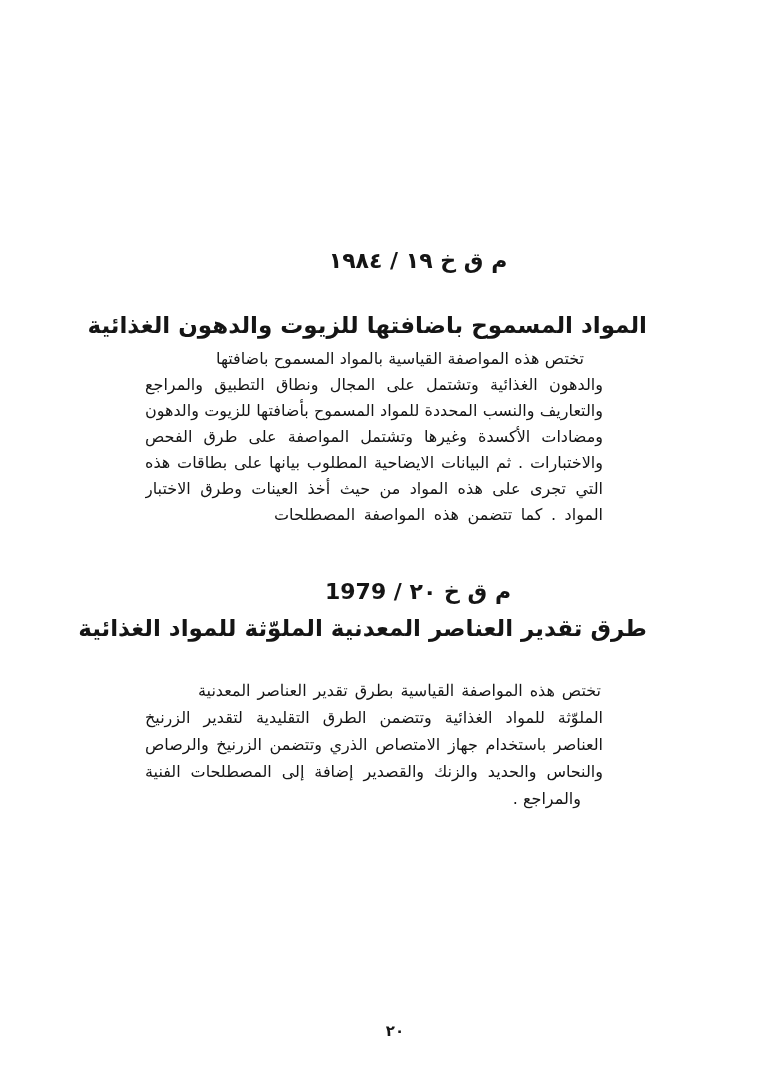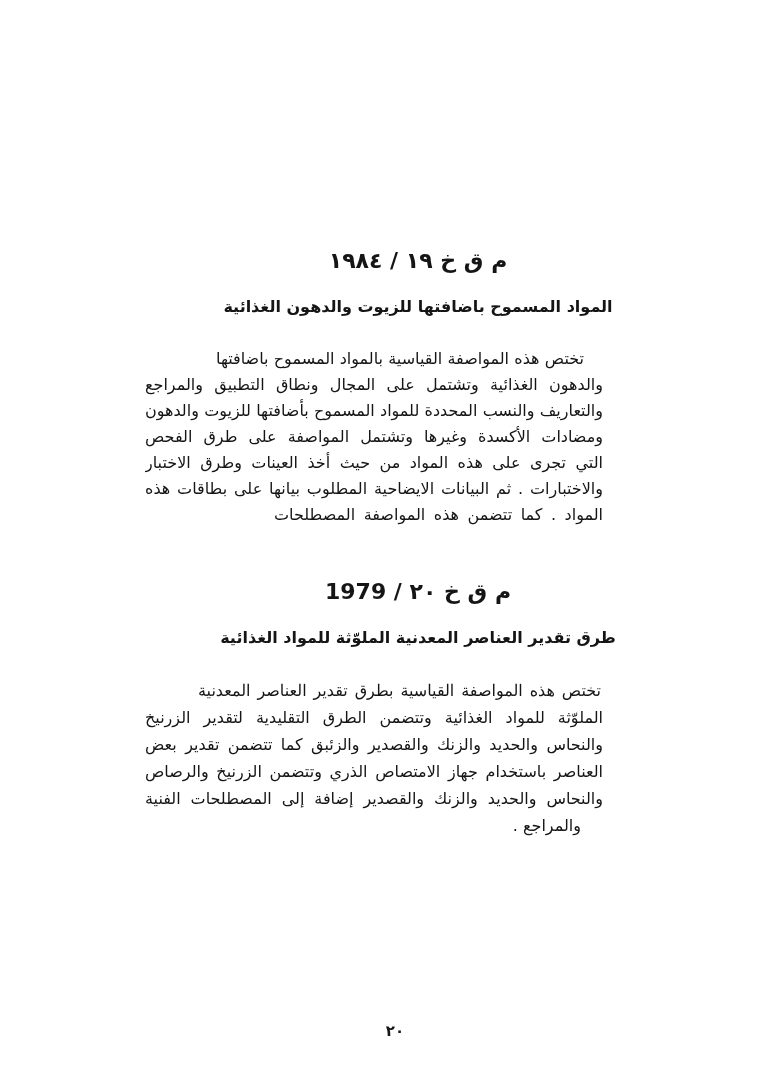--- a/index.html
+++ b/index.html
@@ -35,24 +35,25 @@
     white-space: nowrap;
     
     transform: translateX(44px);
   }
   .sec-title {
     position: absolute;
     left: 0;
     width: 100%;
     text-align: center;
     font-weight: bold;
-    font-size: 16px;
+    font-size: 23px;
     line-height: 28px;
     white-space: nowrap;
     transform: translateX(44px);
+    margin-top: 18px;
   }
   .para {
     position: absolute;
     left: 0;
     width: 100%;
     font-size: 16px;
   }
   .pline {
     direction: rtl;
     text-align: justify;
@@ -70,21 +71,21 @@
   .p2-first { padding: 0 2px 0 53px; font-family: Liberation Serif, serif; }
   .p2-last  {
     text-align: left;
     text-align-last: right;
     padding: 0 22px 0 0;
   }
   .code-1  { top: 246px; text-align: center; }
   .title-1 { top: 293px; }
   .para-1  { top: 346px; }
   .code-2  { top: 577px; }
-  .title-2 { top: 624px; }
+  .title-2 { top: 596px; }
   .para-2  { top: 677px; }
   .page-number {
     position: absolute;
     top: 1022px;
     left: 0;
     width: 100%;
     text-align: center;
     direction: rtl;
     font-weight: bold;
     font-size: 15px;
@@ -100,33 +101,32 @@
 
     <div class="sec-code code-1">م ق خ ١٩ / ١٩٨٤</div>
 
     <div class="sec-title title-1">المواد المسموح باضافتها للزيوت والدهون الغذائية</div>
 
     <div class="para para-1">
       <div class="pline p1-first">تختص هذه المواصفة القياسية بالمواد المسموح باضافتها للزيوت</div>
       <div class="pline">والدهون الغذائية وتشتمل على المجال ونطاق التطبيق والمراجع التكميلية</div>
       <div class="pline">والتعاريف والنسب المحددة للمواد المسموح بأضافتها للزيوت والدهون</div>
       <div class="pline">ومضادات الأكسدة وغيرها وتشتمل المواصفة على طرق الفحص والاختبار</div>
+      <div class="pline">والاختبارات . ثم البيانات الايضاحية المطلوب بيانها على بطاقات هذه</div>
       <div class="pline">التي تجرى على هذه المواد من حيث أخذ العينات وطرق الاختبار</div>
-      <div class="pline">والاختبارات . ثم البيانات الايضاحية المطلوب بيانها على بطاقات هذه</div>
       <div class="pline p1-last">المواد . كما تتضمن هذه المواصفة المصطلحات الفنية والمراجع .</div>
     </div>
 
     <div class="sec-code code-2">م ق خ ٢٠ / 1979</div>
 
     <div class="sec-title title-2">طرق تقدير العناصر المعدنية الملوّثة للمواد الغذائية</div>
 
     <div class="para para2 para-2">
       <div class="pline p2-first">تختص هذه المواصفة القياسية بطرق تقدير العناصر المعدنية</div>
       <div class="pline">الملوّثة للمواد الغذائية وتتضمن الطرق التقليدية لتقدير الزرنيخ والرصاص</div>
-      <div class="pline">والنحاس والحديد والزنك والقصدير والزئبق كما تتضمن تقدير بعض</div>
       <div class="pline">العناصر باستخدام جهاز الامتصاص الذري وتتضمن الزرنيخ والرصاص</div>
       <div class="pline">والنحاس والحديد والزنك والقصدير إضافة إلى المصطلحات الفنية</div>
       <div class="pline p2-last">والمراجع .</div>
     </div>
 
   </div>
 
   <div class="page-number">٢٠</div>
 </div>
 

